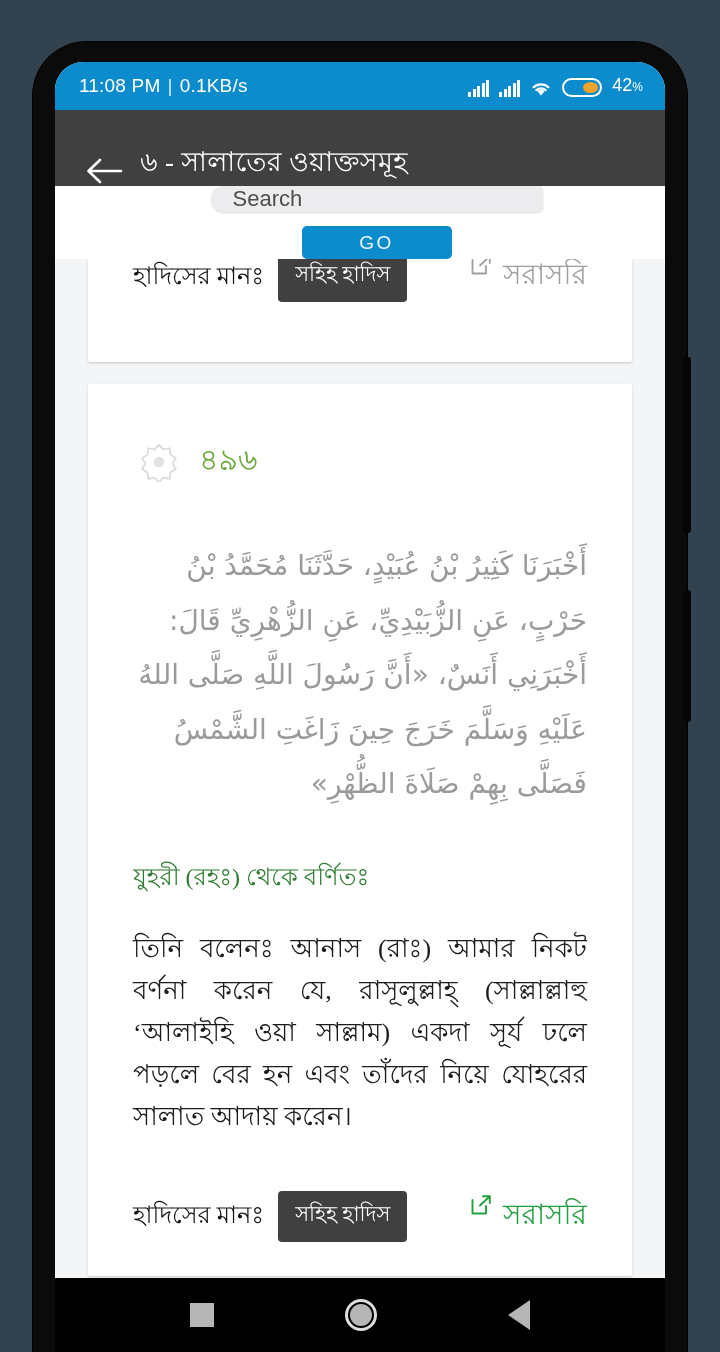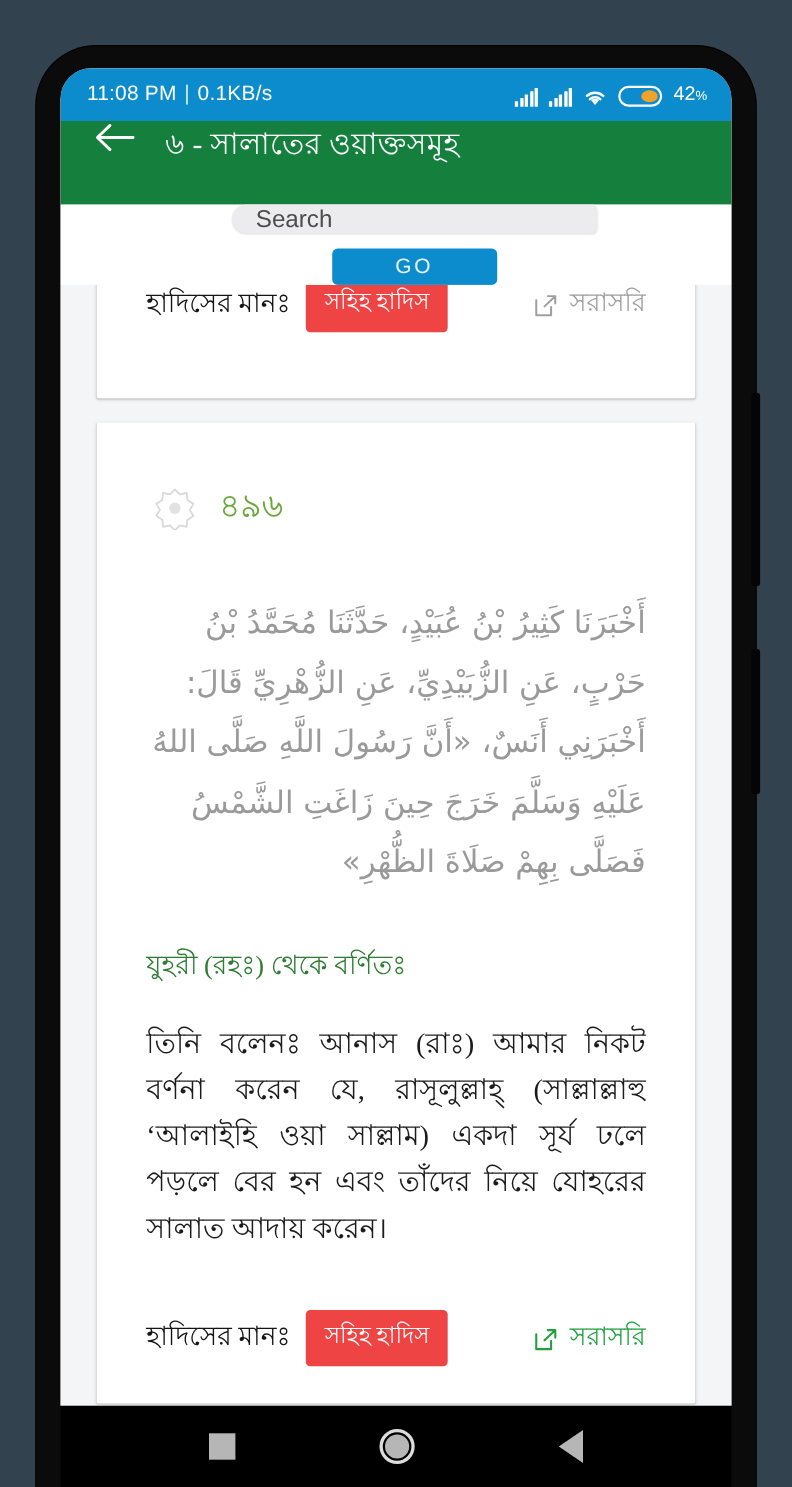--- a/index.html
+++ b/index.html
@@ -75,23 +75,23 @@
   }
   .batt::after {
     content:""; position:absolute; right:2px; top:2px; bottom:2px;
     width:15px; background:#f0a22a; border-radius:50%;
   }
   #batt-pct { font-size:18px; line-height:19px; }
   #batt-pct small { font-size:12px; }
 
   
   #app-bar {
-    height:76px; background:#15803d;
-    display:flex; align-items:flex-start;
-    padding-left:30px; gap:27px;
+    height:76px; background:#404040;
+    display:flex; align-items:flex-end;
+    padding-left:30px; gap:17px;
   }
   #back-arrow { width:38px; height:30px; position:relative; cursor:pointer; }
   #app-title {
     color:#ffffff; font-size:27px; font-weight:400;
     font-family:"Liberation Serif","DejaVu Serif",serif;
     letter-spacing:.3px; white-space:nowrap;
   }
 
   
   #search-row {
@@ -177,30 +177,30 @@
   }
 
   
   .card-footer { display:flex; align-items:center; }
   .grade-label {
     font-size:24px; color:#141414;
     font-family:"Liberation Serif","DejaVu Serif",serif;
     margin-right:14px;
   }
   .grade-badge {
-    background:#ef4444; color:#ffffff;
+    background:#404040; color:#ffffff;
     font-size:21px; padding:7px 17px 9px 17px;
     border-radius:4px; cursor:pointer;
     font-family:"Liberation Serif","DejaVu Serif",serif;
   }
   .direct-link {
     margin-left:auto;
-    display:flex; align-items:flex-end; gap:10px;
-    font-size:23px; cursor:pointer;
-    font-family:Liberation Sans, sans-serif;
+    display:flex; align-items:flex-start; gap:10px;
+    font-size:28px; cursor:pointer;
+    font-family:Liberation Mono, monospace;
   }
   .direct-link.green { color:#22a03f; }
   .direct-link.grey  { color:#9e9e9e; }
 
   
   #nav-bar {
     position:absolute;
     left:55px; top:1278px;
     width:610px; height:74px;
     background:#000000;

